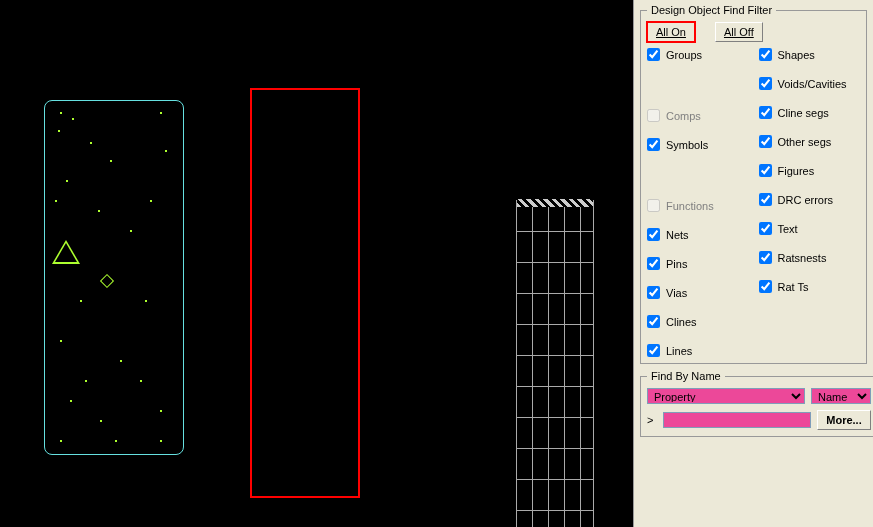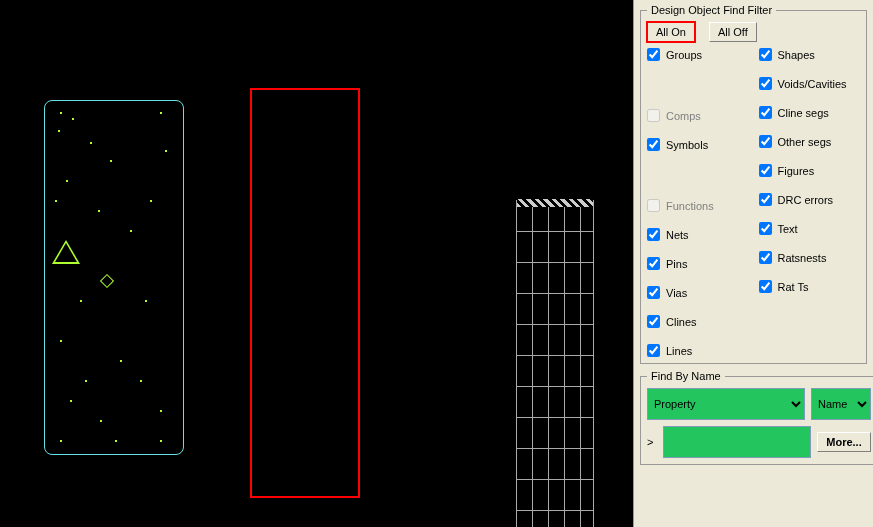--- a/index.html
+++ b/index.html
@@ -2,30 +2,30 @@
 <html><head>
 <meta charset="utf-8">
 <style>
 * { margin: 0; padding: 0; box-sizing: border-box; font-family: Tahoma, Arial, sans-serif; font-size: 11px; }
 html, body { width: 873px; height: 527px; overflow: hidden; background: #000; }
 .app { display: flex; width: 100%; height: 100%; }
 .canvas { flex: 1; background: #000; position: relative; }
 .panel { width: 240px; background: #ECE9D8; border-left: 1px solid #999; padding: 4px 6px; }
 fieldset { border: 1px solid #999; padding: 6px; margin-bottom: 6px; background: #ECE9D8; }
 legend { color: #000; padding: 0 4px; }
-.btnrow { display: flex; gap: 14px; margin-bottom: 6px; }
+.btnrow { display: flex; gap: 20px; margin-bottom: 6px; text-decoration: underline; }
 .btn { background: #ECE9D8; border: 1px solid #808080; border-top-color: #fff; border-left-color: #fff; padding: 1px 8px; cursor: pointer; font-size: 11px; height: 20px; }
 .hl { outline: 2px solid #FF0000; outline-offset: -1px; }
 .cols { display: flex; gap: 10px; }
 .col { flex: 1; display: flex; flex-direction: column; gap: 16px; }
 .chk { display: flex; align-items: center; gap: 6px; }
 .chk input { width: 13px; height: 13px; }
 .chk.disabled { color: #808080; margin-top: 32px; }
 .findby-row { display: flex; gap: 6px; margin-bottom: 6px; }
-select, input[type=text] { background: #22c55e; border: 1px solid #7F9DB9; padding: 1px 2px; height: 32px; font-size: 11px; }
+select, input[type=text] { background: #ec4899; border: 1px solid #7F9DB9; padding: 1px 2px; height: 16px; font-size: 11px; }
 .s-prop { flex: 1; }
 .s-name { width: 60px; }
 .findby-row2 { display: flex; gap: 6px; align-items: center; }
 .gt { color: #000; width: 10px; }
 .findby-row2 input[type=text] { flex: 1; }
 .more { width: 54px; font-weight: bold; }
 .fbq { margin-top: 2px; }
 .watermark { position: absolute; right: 10px; bottom: 6px; color: rgba(160,160,160,0.6); font-size: 13px; pointer-events: none; }
 
 .board-outline { position: absolute; left: 44px; top: 100px; width: 140px; height: 355px; border: 1px solid #66E0E0; border-radius: 8px; }

